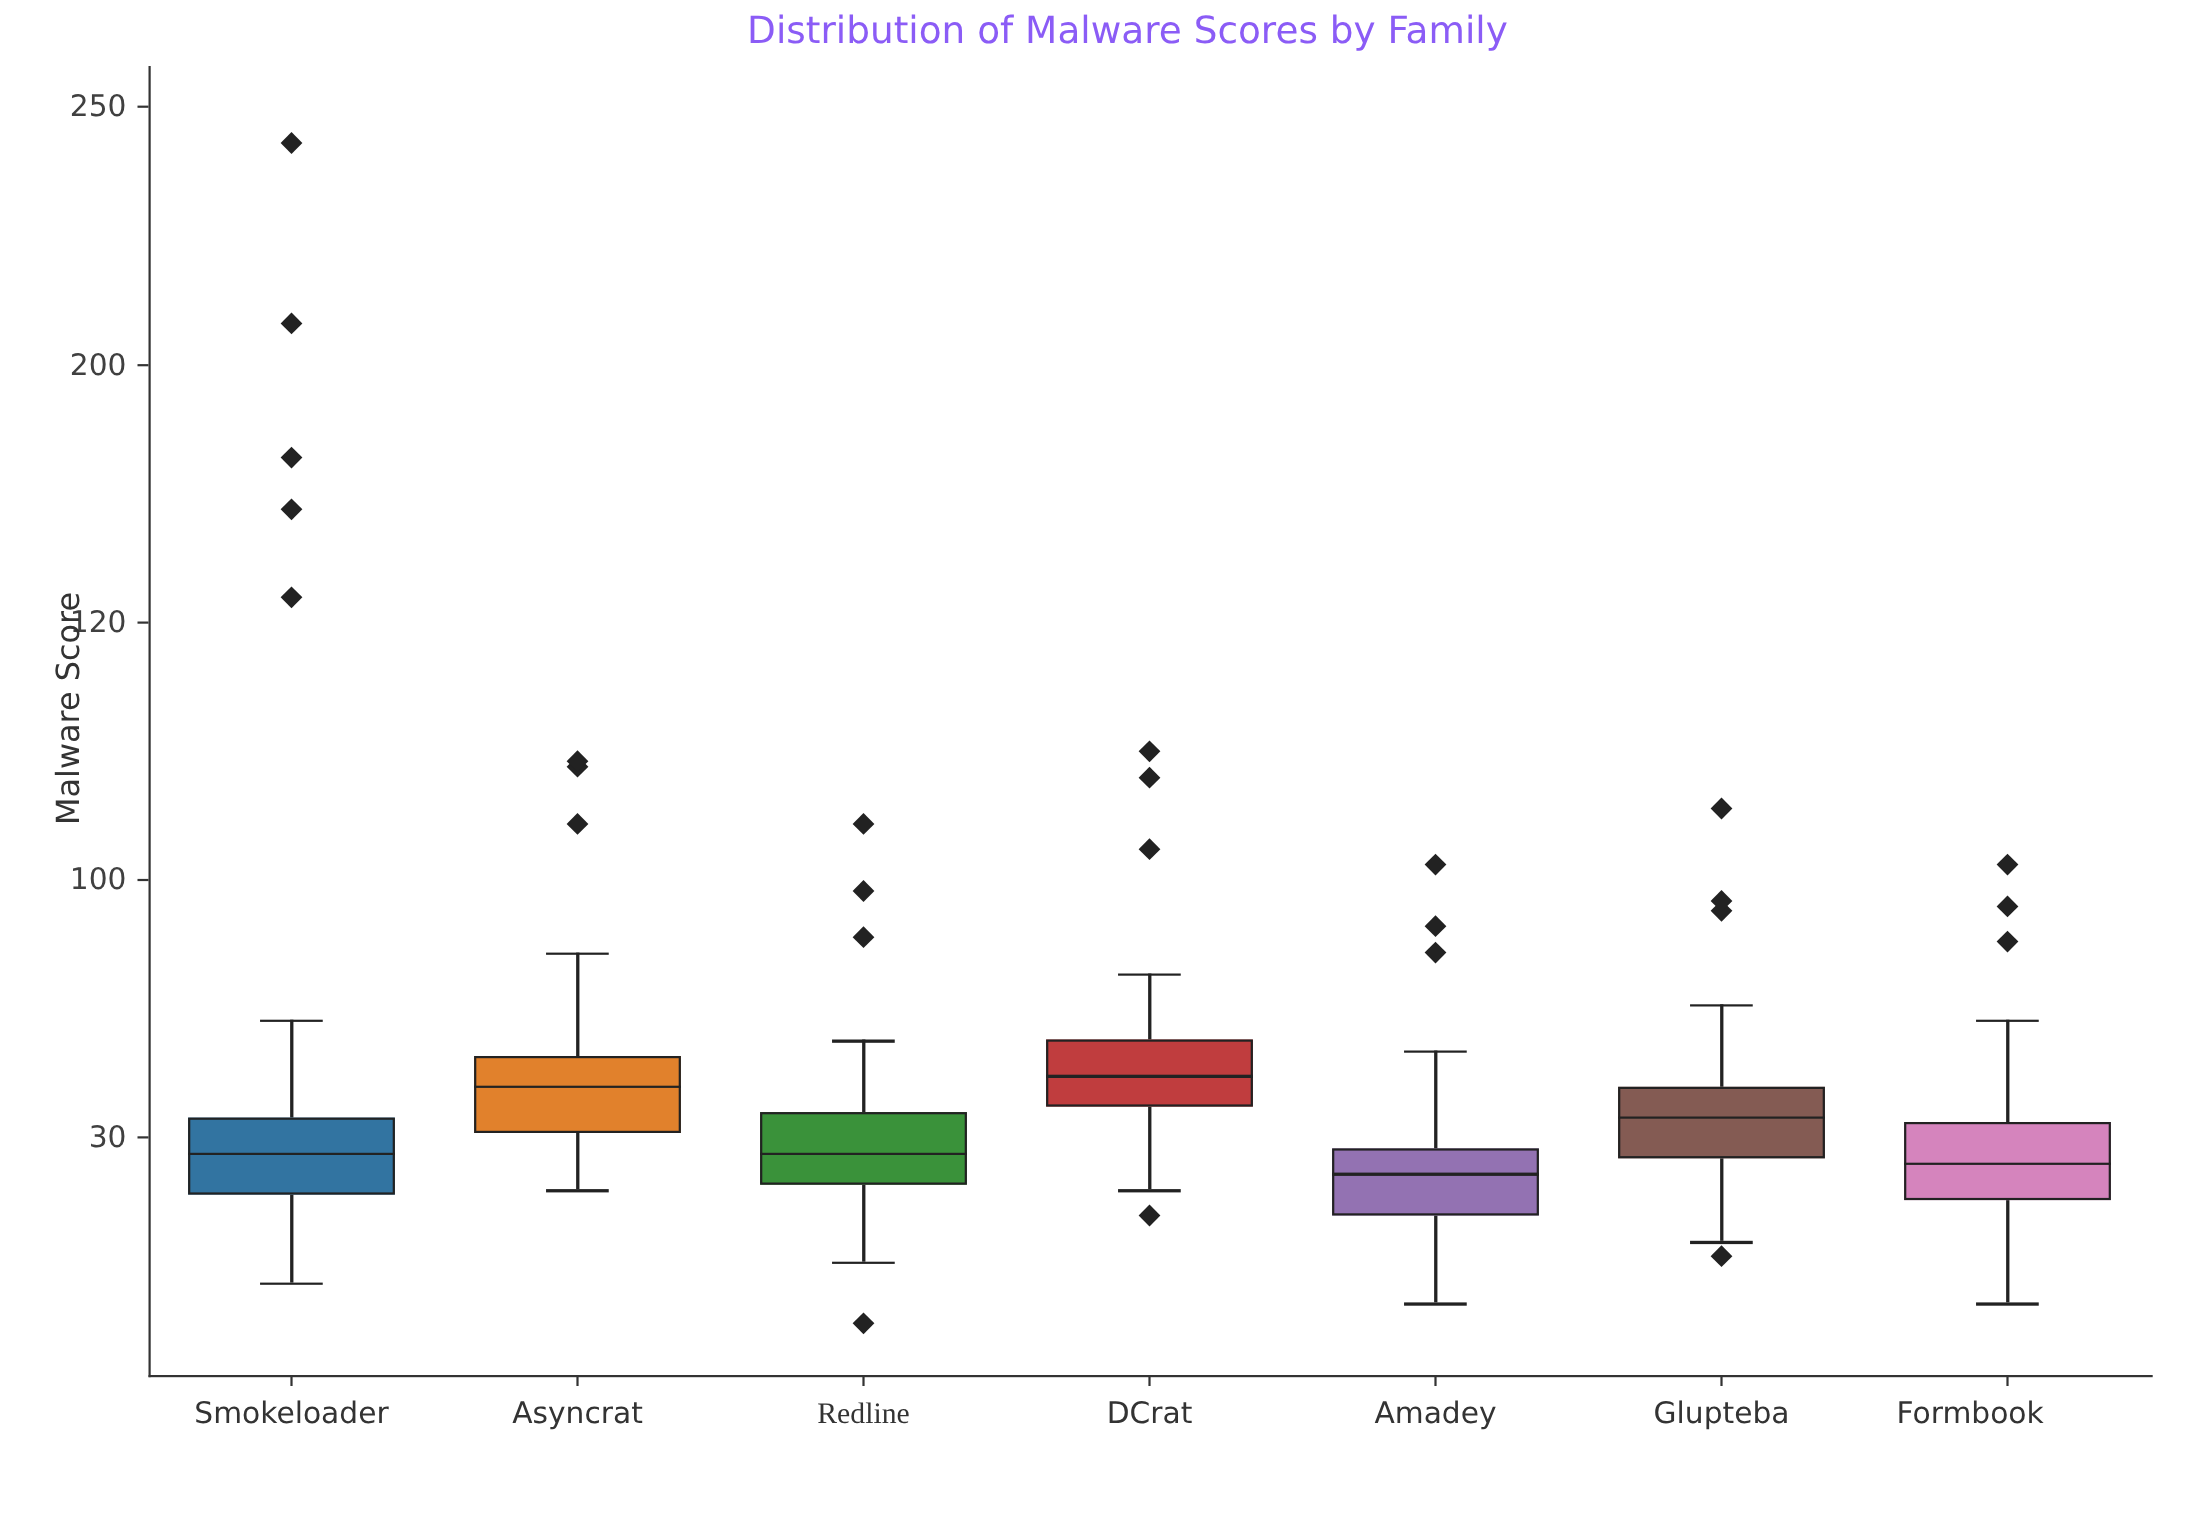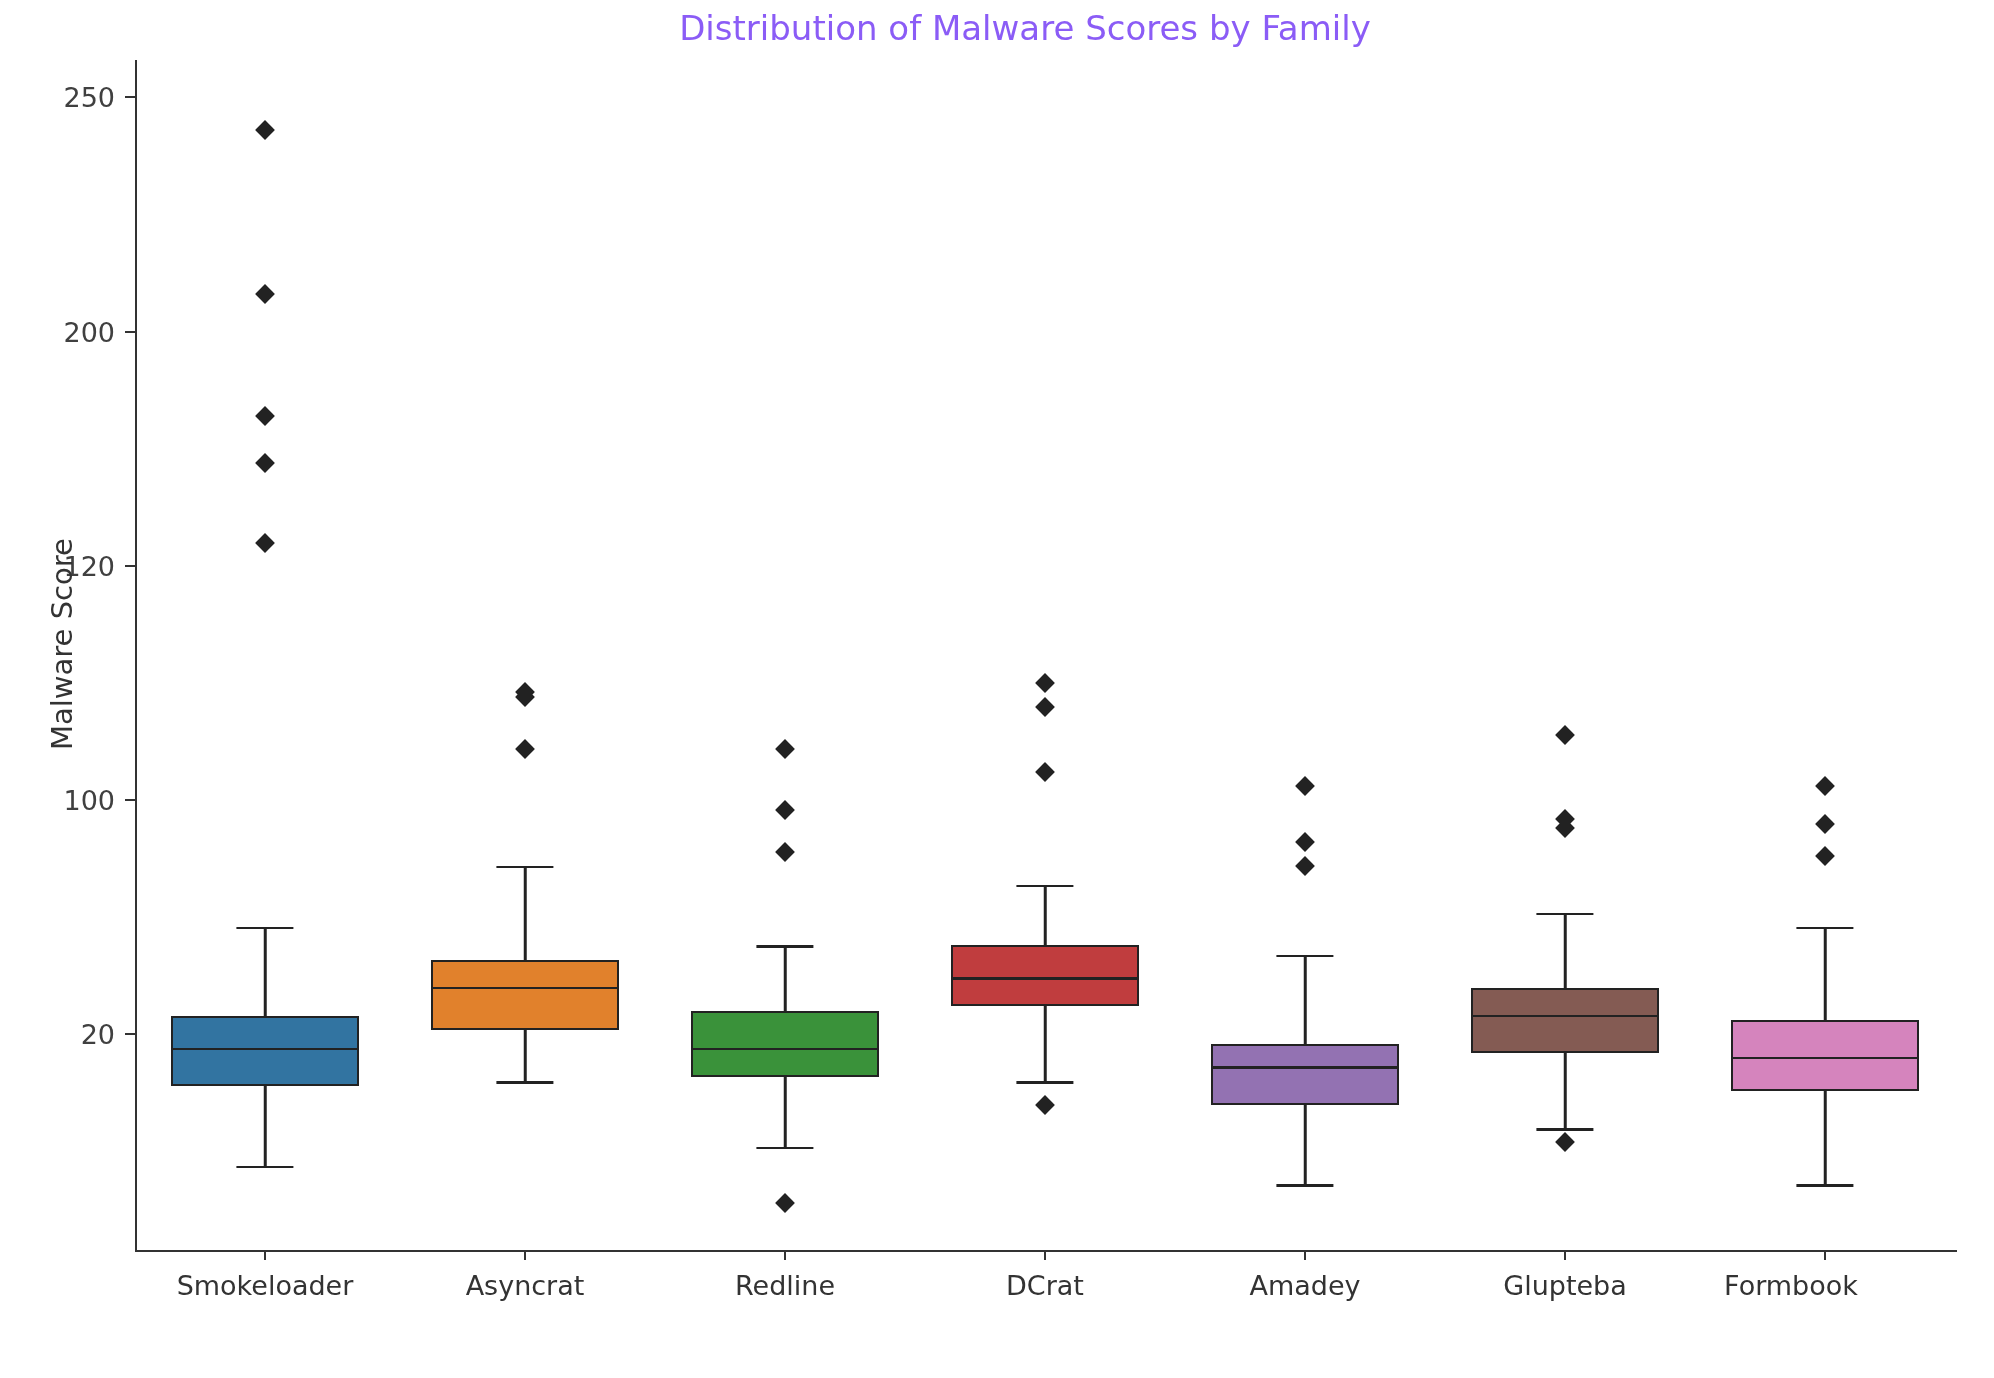--- a/index.html
+++ b/index.html
@@ -101,36 +101,36 @@
     background: #222;
   }
 </style>
 </head>
 <body>
 
 <div class="chart-wrap" id="root">
   <div class="title">Distribution of Malware Scores by Family</div>
 <div class="plot-area" style="left: 135px; top: 60px; width: 1820px; height: 1190px;"></div>
     <div class="ytick-mark" style="left: 125px; top: 1034.49px;"></div>
-    <div class="ytick-label" style="left: 55px; top: 1034.49px; width: 60px;">20</div>
+    <div class="ytick-label" style="left: 55px; top: 1034.49px; width: 60px;">30</div>
     <div class="ytick-mark" style="left: 125px; top: 800.236px;"></div>
     <div class="ytick-label" style="left: 55px; top: 800.236px; width: 60px;">100</div>
     <div class="ytick-mark" style="left: 125px; top: 565.984px;"></div>
     <div class="ytick-label" style="left: 55px; top: 565.984px; width: 60px;">120</div>
     <div class="ytick-mark" style="left: 125px; top: 331.732px;"></div>
     <div class="ytick-label" style="left: 55px; top: 331.732px; width: 60px;">200</div>
     <div class="ytick-mark" style="left: 125px; top: 97.4803px;"></div>
     <div class="ytick-label" style="left: 55px; top: 97.4803px; width: 60px;">250</div>
     <div class="ylabel" style="left: 45px; top: 750px;">Malware Score</div>
     <div class="xtick-mark" style="left: 265px; top: 1250px;"></div>
     <div class="xtick-label" style="left: 265px; top: 1270px;">Smokeloader</div>
     <div class="xtick-mark" style="left: 525px; top: 1250px;"></div>
     <div class="xtick-label" style="left: 525px; top: 1270px;">Asyncrat</div>
     <div class="xtick-mark" style="left: 785px; top: 1250px;"></div>
-    <div class="xtick-label" style="left: 785px; top: 1270px;">Redline</div>
+    <div class="xtick-label" style="left: 785px; top: 1270px; font-family: Liberation Serif, serif;">Redline</div>
     <div class="xtick-mark" style="left: 1045px; top: 1250px;"></div>
     <div class="xtick-label" style="left: 1045px; top: 1270px;">DCrat</div>
     <div class="xtick-mark" style="left: 1305px; top: 1250px;"></div>
     <div class="xtick-label" style="left: 1305px; top: 1270px;">Amadey</div>
     <div class="xtick-mark" style="left: 1565px; top: 1250px;"></div>
     <div class="xtick-label" style="left: 1565px; top: 1270px;">Glupteba</div>
     <div class="xtick-mark" style="left: 1825px; top: 1250px;"></div>
     <div class="xtick-label" style="left: 1769px; top: 1270px; margin-left: 22px;">Formbook</div>
     <div class="whisker" style="left: 265px; top: 1086.02px; height: 79.6457px;"></div>
     <div class="cap" style="left: 265px; top: 1165.67px; width: 57.2px;"></div>

